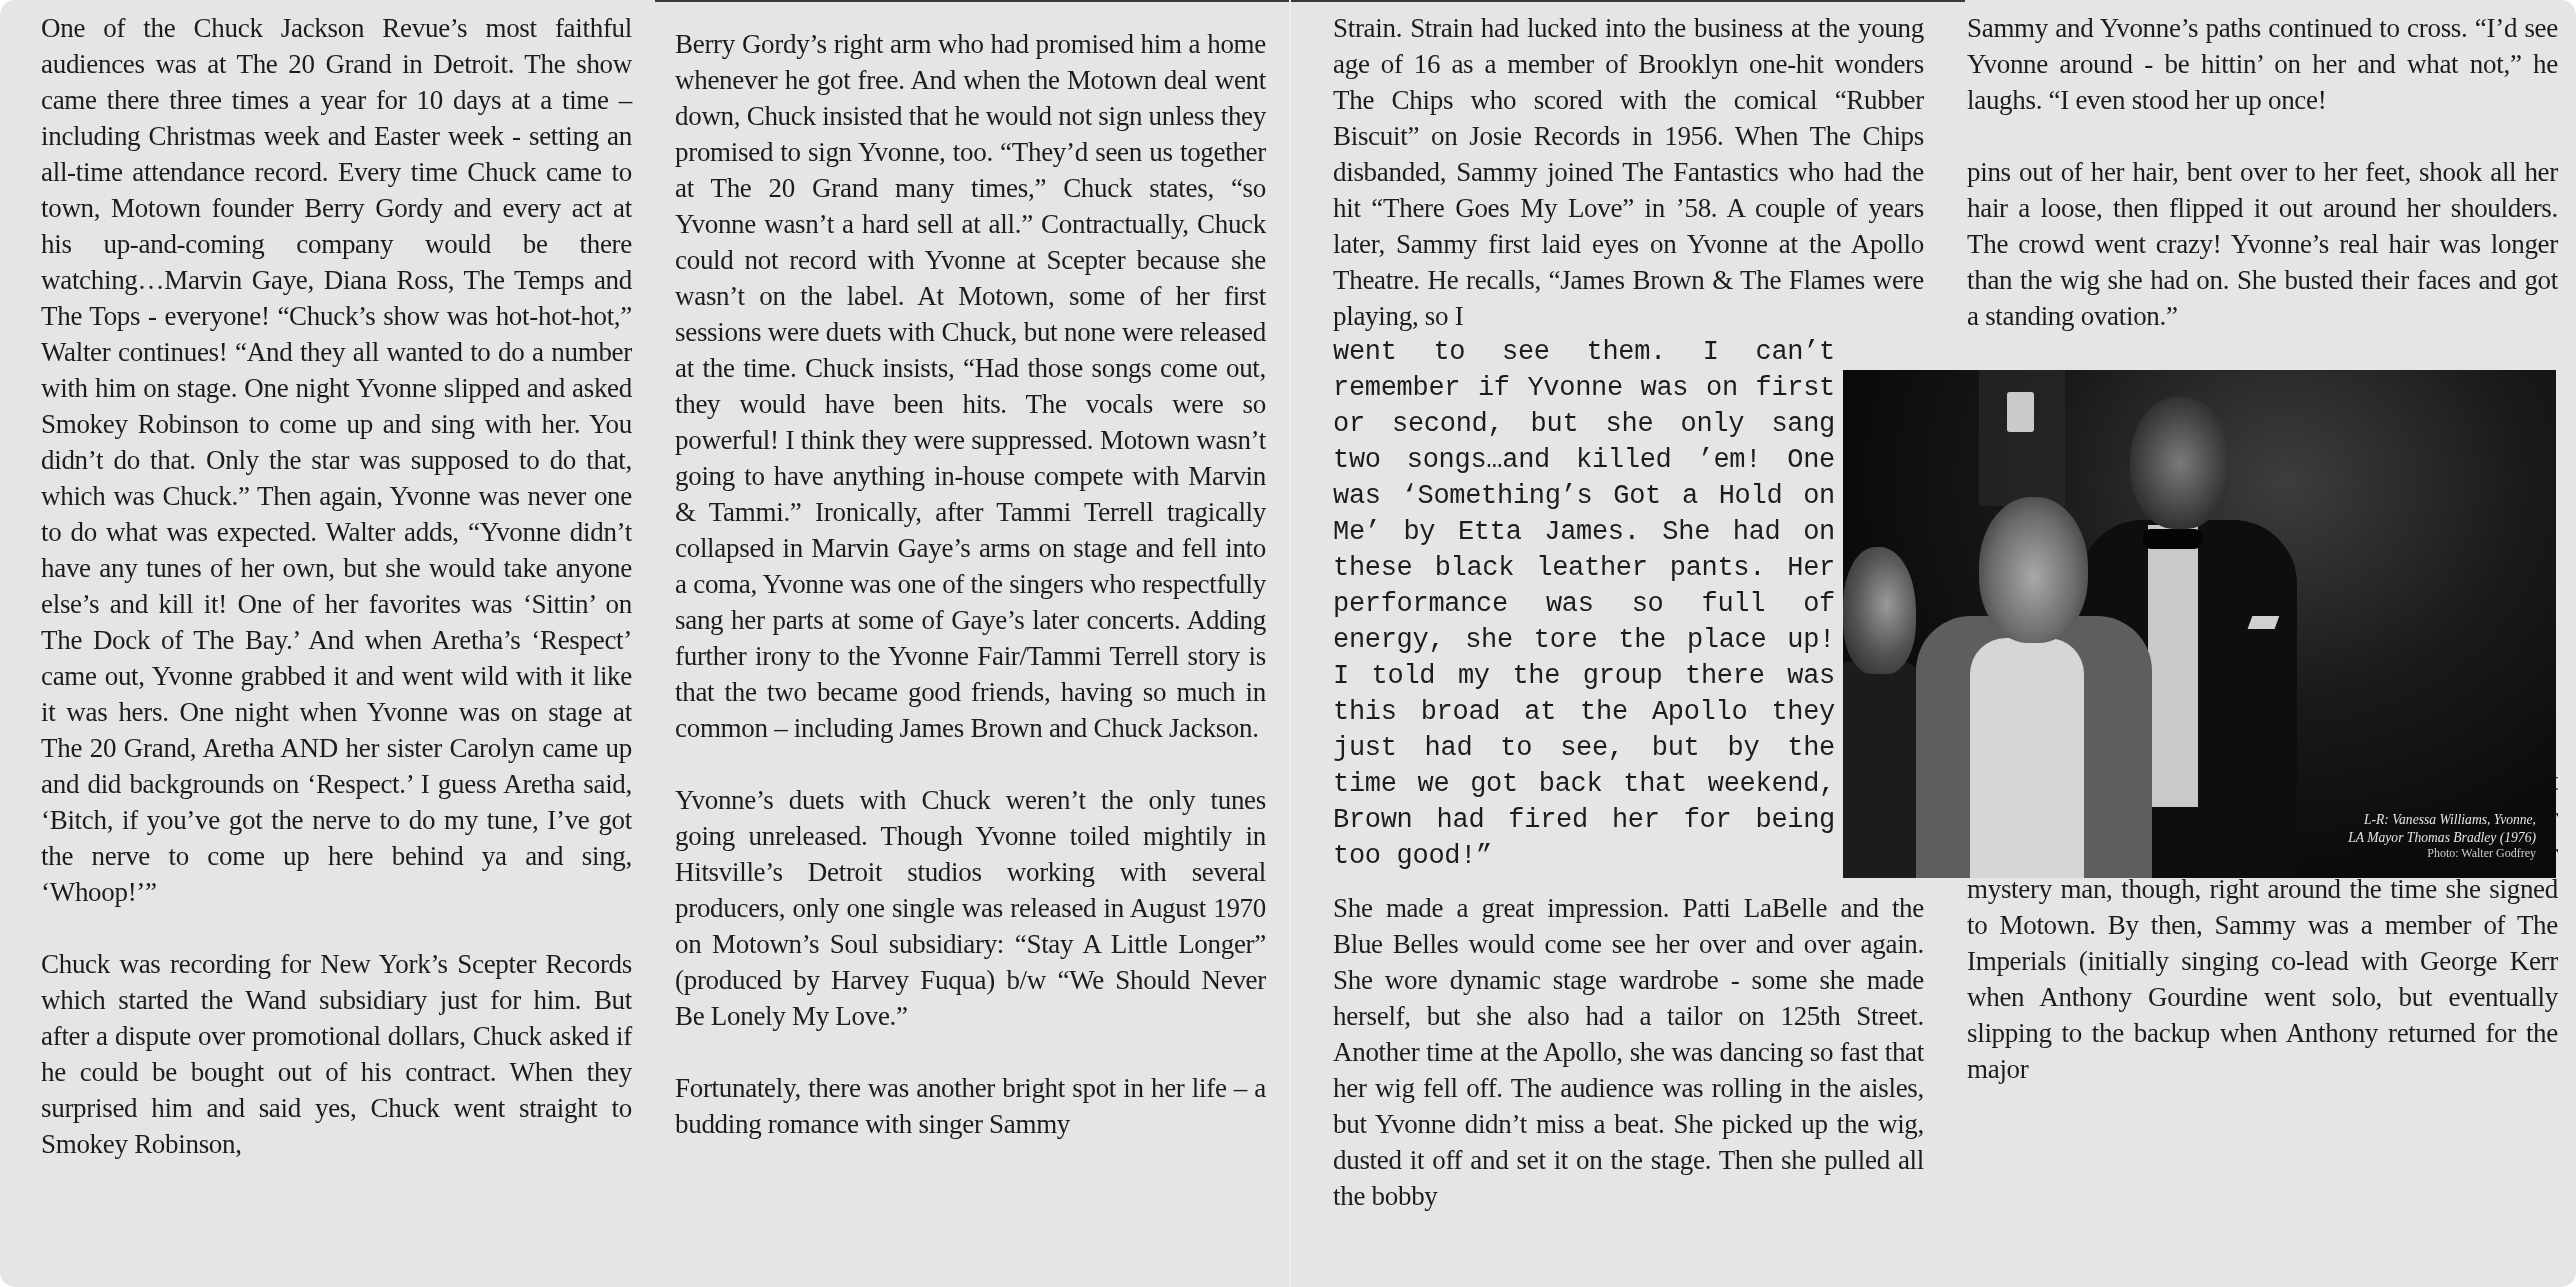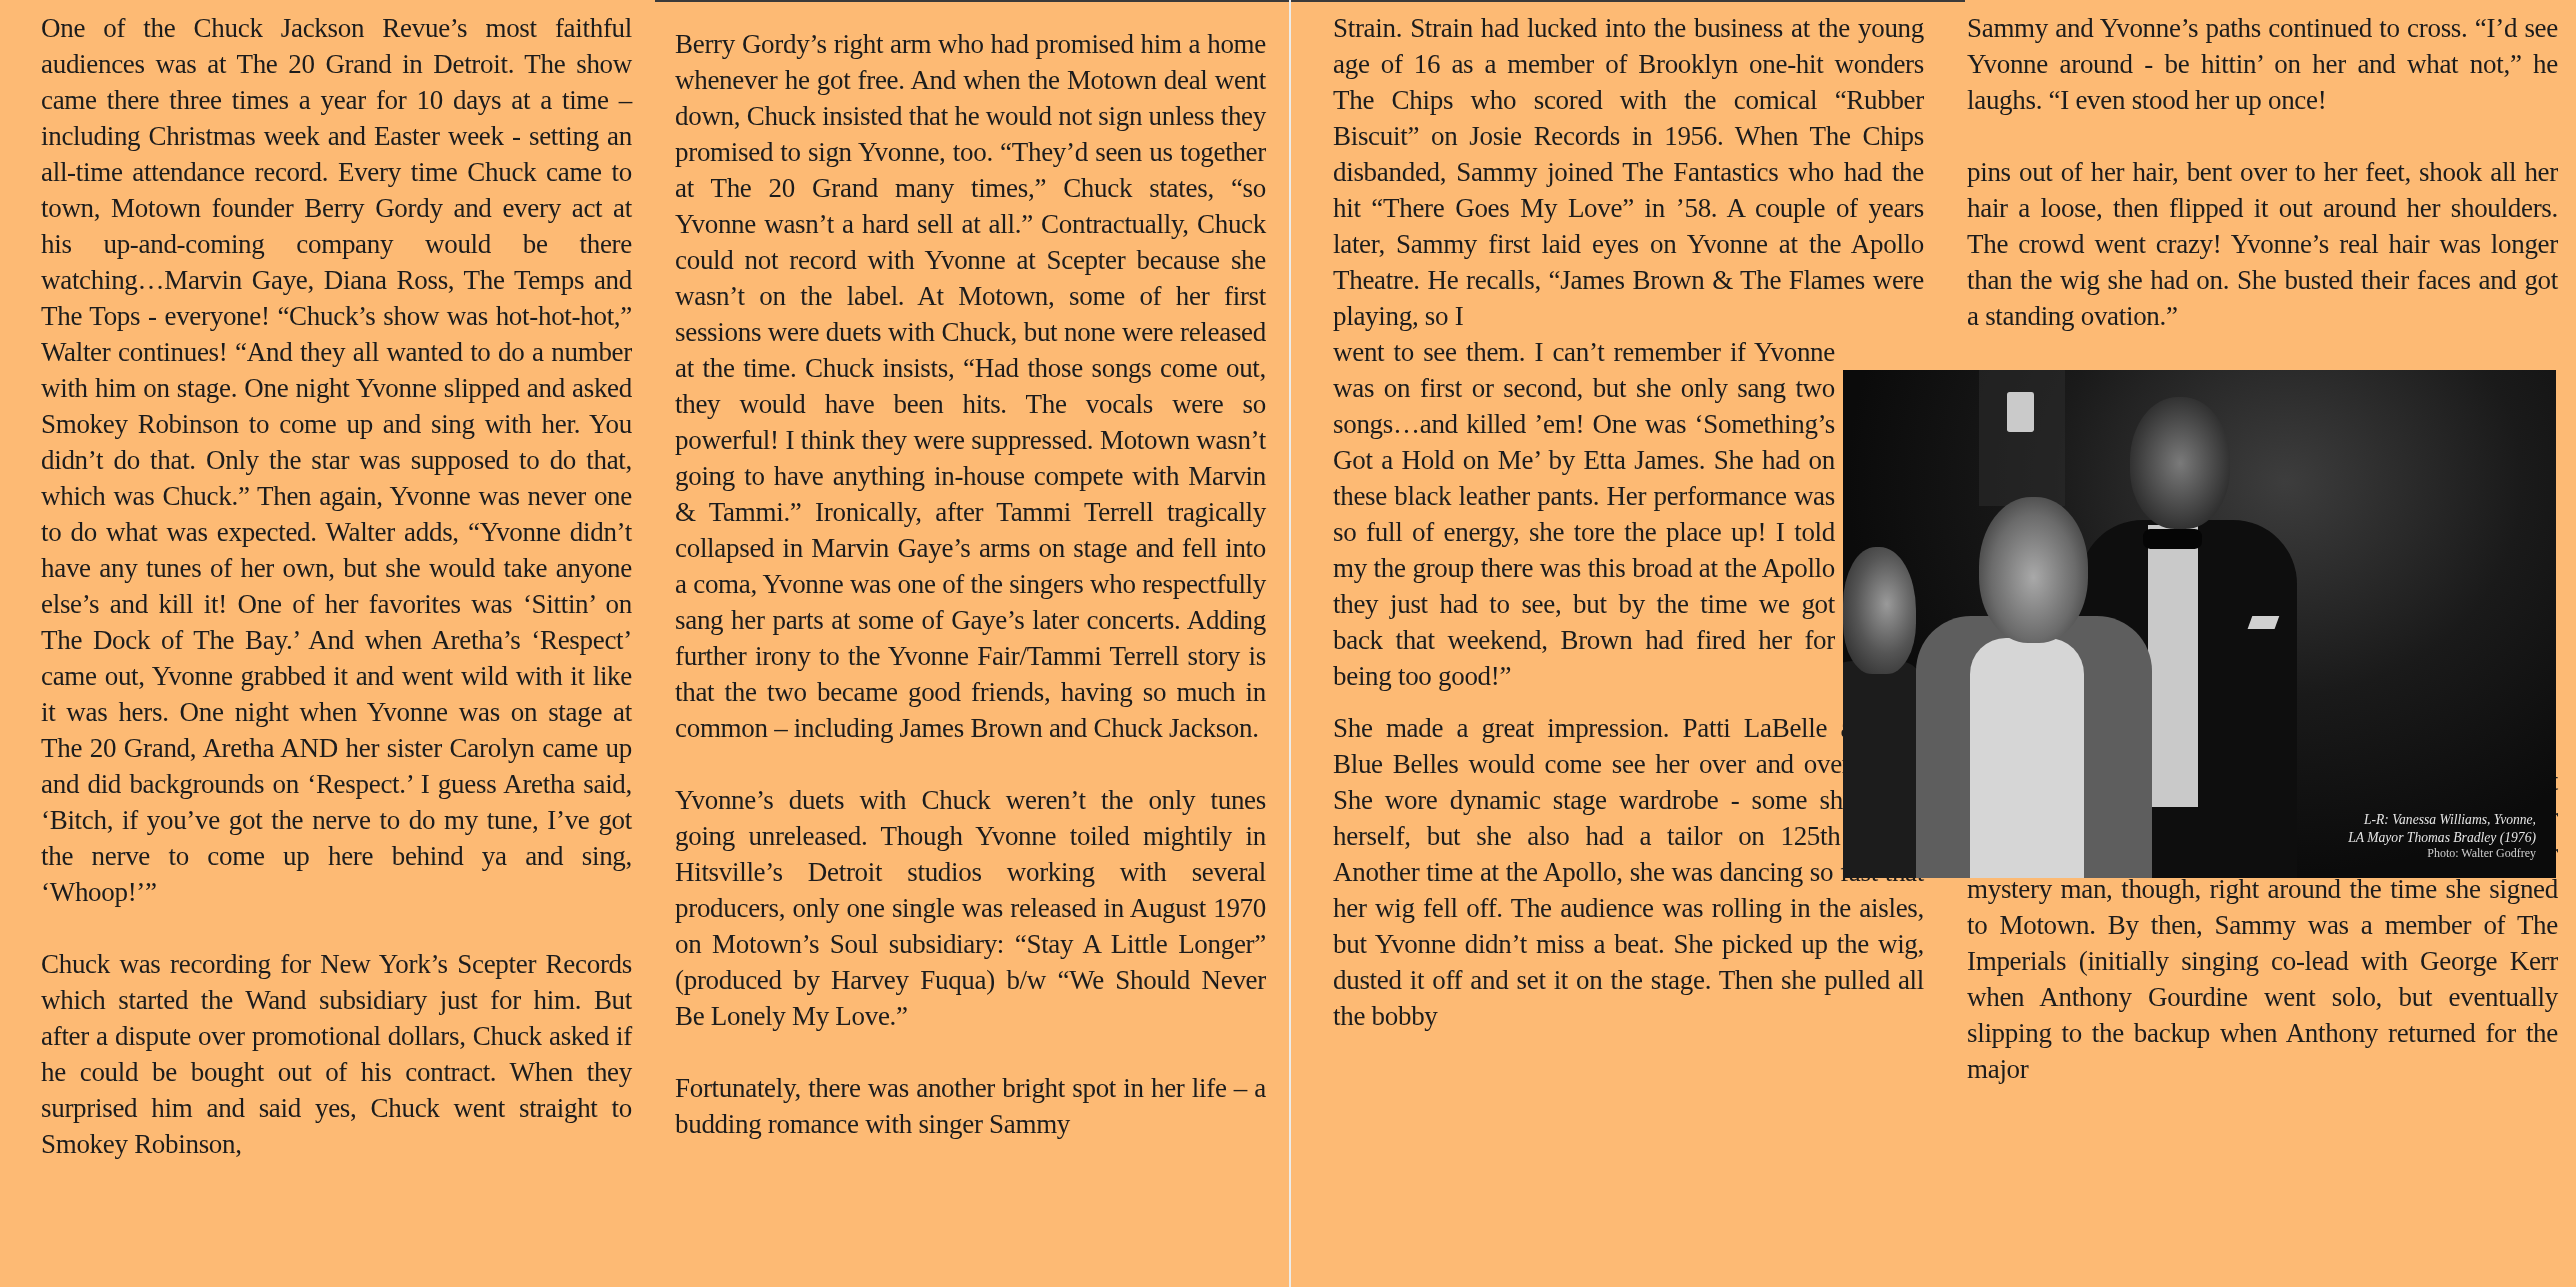--- a/index.html
+++ b/index.html
@@ -1,35 +1,35 @@
 <!DOCTYPE html>
 <html style="font-size:14.6px"><head>
 <meta charset="utf-8">
 <style>
   html, body { margin: 0; padding: 0; background: #ffffff; }
   body { width: 2576px; height: 1287px; position: relative; overflow: hidden; }
-  .spread { position: absolute; inset: 0; background: #fdba74; }
+  .spread { position: absolute; inset: 0; background: #e5e5e5; border-radius: 15px; }
   .fold { position: absolute; left: 1289px; top: 0; width: 1.8px; height: 1287px; background: #ececea; }
   .topline { position: absolute; top: 0; left: 655px; width: 1310px; height: 1.8px; background: #3a3a3a; }
   .col {
     position: absolute;
     font-family: "Liberation Serif", "DejaVu Serif", serif;
     font-size: 27px;
     line-height: 36px;
     color: #1c1c1c;
     text-align: justify;
     letter-spacing: -0.3px;
   }
   .col p { margin: 0 0 36px 0; }
   .col p:last-child { margin-bottom: 16px; }
   .c1 { left: 41px; top: 10px; width: 591px; }
   .c2 { left: 675px; top: 26px; width: 591px; }
   .c3 { left: 1333px; top: 10px; width: 591px; }
   .c4 { left: 1967px; top: 10px; width: 591px; }
-  .narrow { width: 502px; }
+  .narrow { width: 502px; font-family: Liberation Mono, monospace; }
   .photo {
     position: absolute; left: 1843px; top: 370px; width: 713px; height: 508px;
     background: radial-gradient(ellipse at 62% 22%, #3d3d3d 0%, #1a1a1a 38%, #0b0b0b 70%);
     overflow: hidden;
   }
   .photo .lamp { position: absolute; left: 164px; top: 22px; width: 27px; height: 40px; background: #e8e8e8; border-radius: 2.7px; opacity: .85; }
   .photo .wall { position: absolute; left: 136px; top: 0; width: 86px; height: 136px; background: #2c2c2c; opacity: .6; }
   .photo .p1-head { position: absolute; left: 0; top: 177px; width: 73px; height: 127px; background: radial-gradient(ellipse at 60% 45%, #9a9a9a 0%, #555 50%, #202020 100%); border-radius: 45% 50% 40% 40%; }
   .photo .p1-body { position: absolute; left: -18px; top: 291px; width: 100px; height: 218px; background: #1c1c1c; border-radius: 27px 27px 0 0; }
   .photo .p2-head { position: absolute; left: 136px; top: 127px; width: 109px; height: 146px; background: radial-gradient(ellipse at 50% 55%, #a9a9a9 0%, #6b6b6b 55%, #222 100%); border-radius: 48% 48% 45% 45%; }

